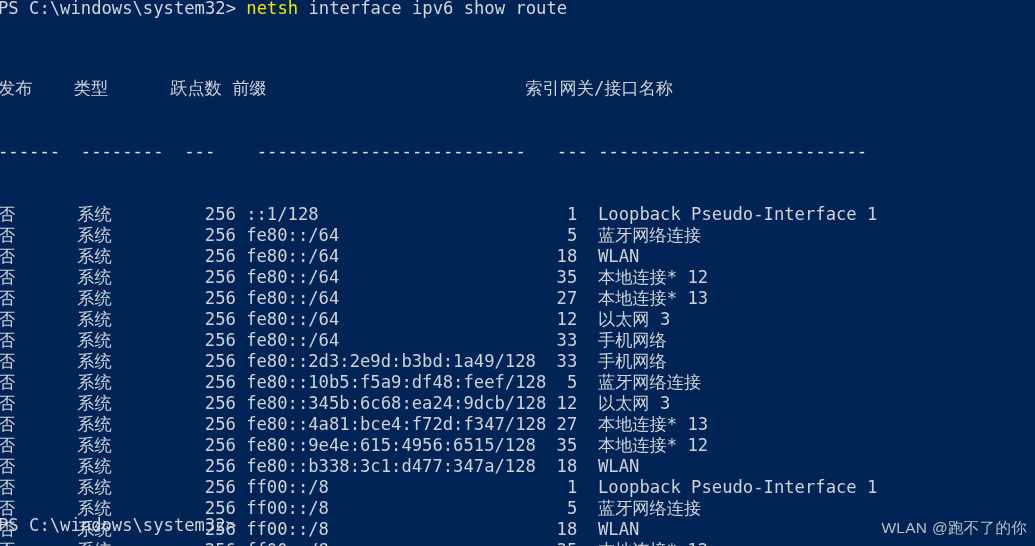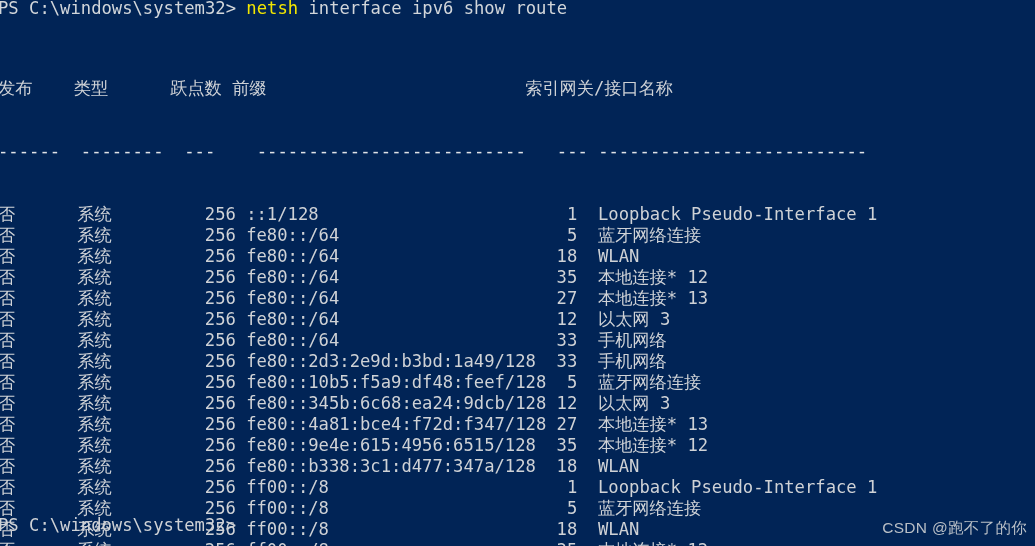--- a/index.html
+++ b/index.html
@@ -81,15 +81,15 @@
   <div class="prompt-line prompt-top"><span class="plain">PS C:\windows\system32&gt; </span><span class="cmd-kw">netsh</span><span class="plain"> interface ipv6 show route</span></div>
 
   <div id="table-block">
     <div class="line hdr">发布    类型      跃点数 前缀                         索引网关/接口名称</div>
     <div class="line sep">------  --------  ---    --------------------------   --- --------------------------</div>
     <div id="table-rows"><div class="line">否      系统         256 ::1/128                        1  Loopback Pseudo-Interface 1</div><div class="line">否      系统         256 fe80::/64                      5  蓝牙网络连接</div><div class="line">否      系统         256 fe80::/64                     18  WLAN</div><div class="line">否      系统         256 fe80::/64                     35  本地连接* 12</div><div class="line">否      系统         256 fe80::/64                     27  本地连接* 13</div><div class="line">否      系统         256 fe80::/64                     12  以太网 3</div><div class="line">否      系统         256 fe80::/64                     33  手机网络</div><div class="line">否      系统         256 fe80::2d3:2e9d:b3bd:1a49/128  33  手机网络</div><div class="line">否      系统         256 fe80::10b5:f5a9:df48:feef/128  5  蓝牙网络连接</div><div class="line">否      系统         256 fe80::345b:6c68:ea24:9dcb/128 12  以太网 3</div><div class="line">否      系统         256 fe80::4a81:bce4:f72d:f347/128 27  本地连接* 13</div><div class="line">否      系统         256 fe80::9e4e:615:4956:6515/128  35  本地连接* 12</div><div class="line">否      系统         256 fe80::b338:3c1:d477:347a/128  18  WLAN</div><div class="line">否      系统         256 ff00::/8                       1  Loopback Pseudo-Interface 1</div><div class="line">否      系统         256 ff00::/8                       5  蓝牙网络连接</div><div class="line">否      系统         256 ff00::/8                      18  WLAN</div><div class="line">否      系统         256 ff00::/8                      35  本地连接* 12</div></div>
   </div>
 
   <div id="footer-prompt" class="line">PS C:\windows\system32&gt;</div>
 
-  <div class="watermark">CSDN @跑不了的你</div>
+  <div class="watermark">WLAN @跑不了的你</div>
 
 </div>
 
 </body></html>

